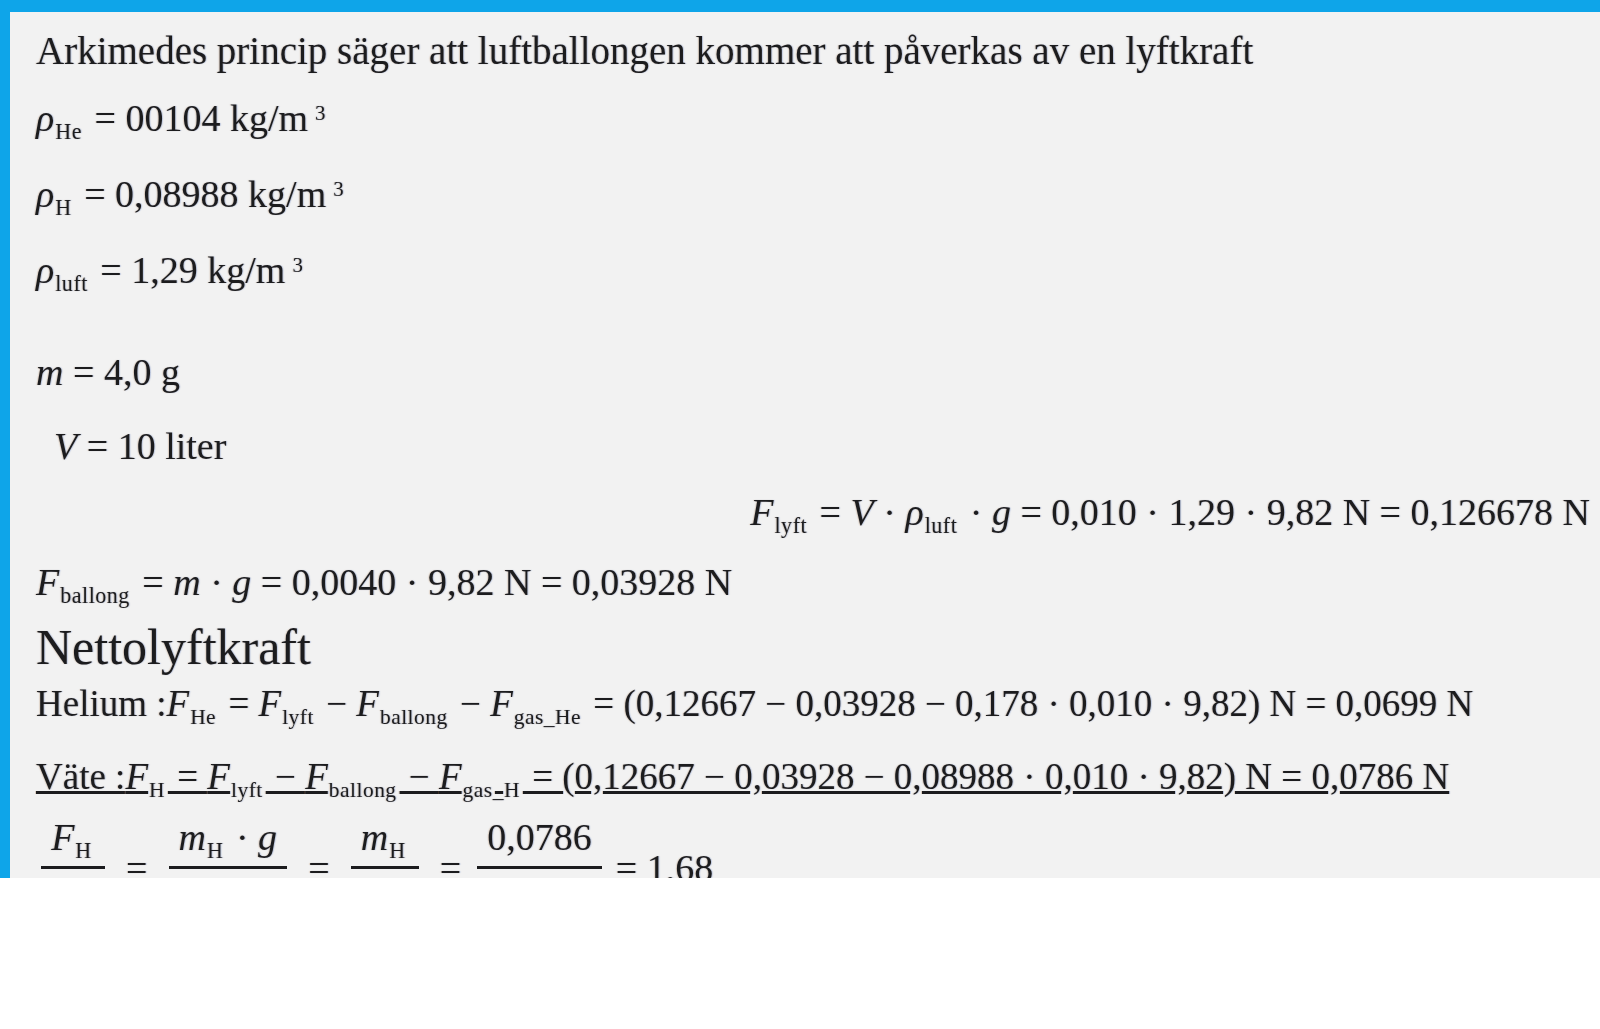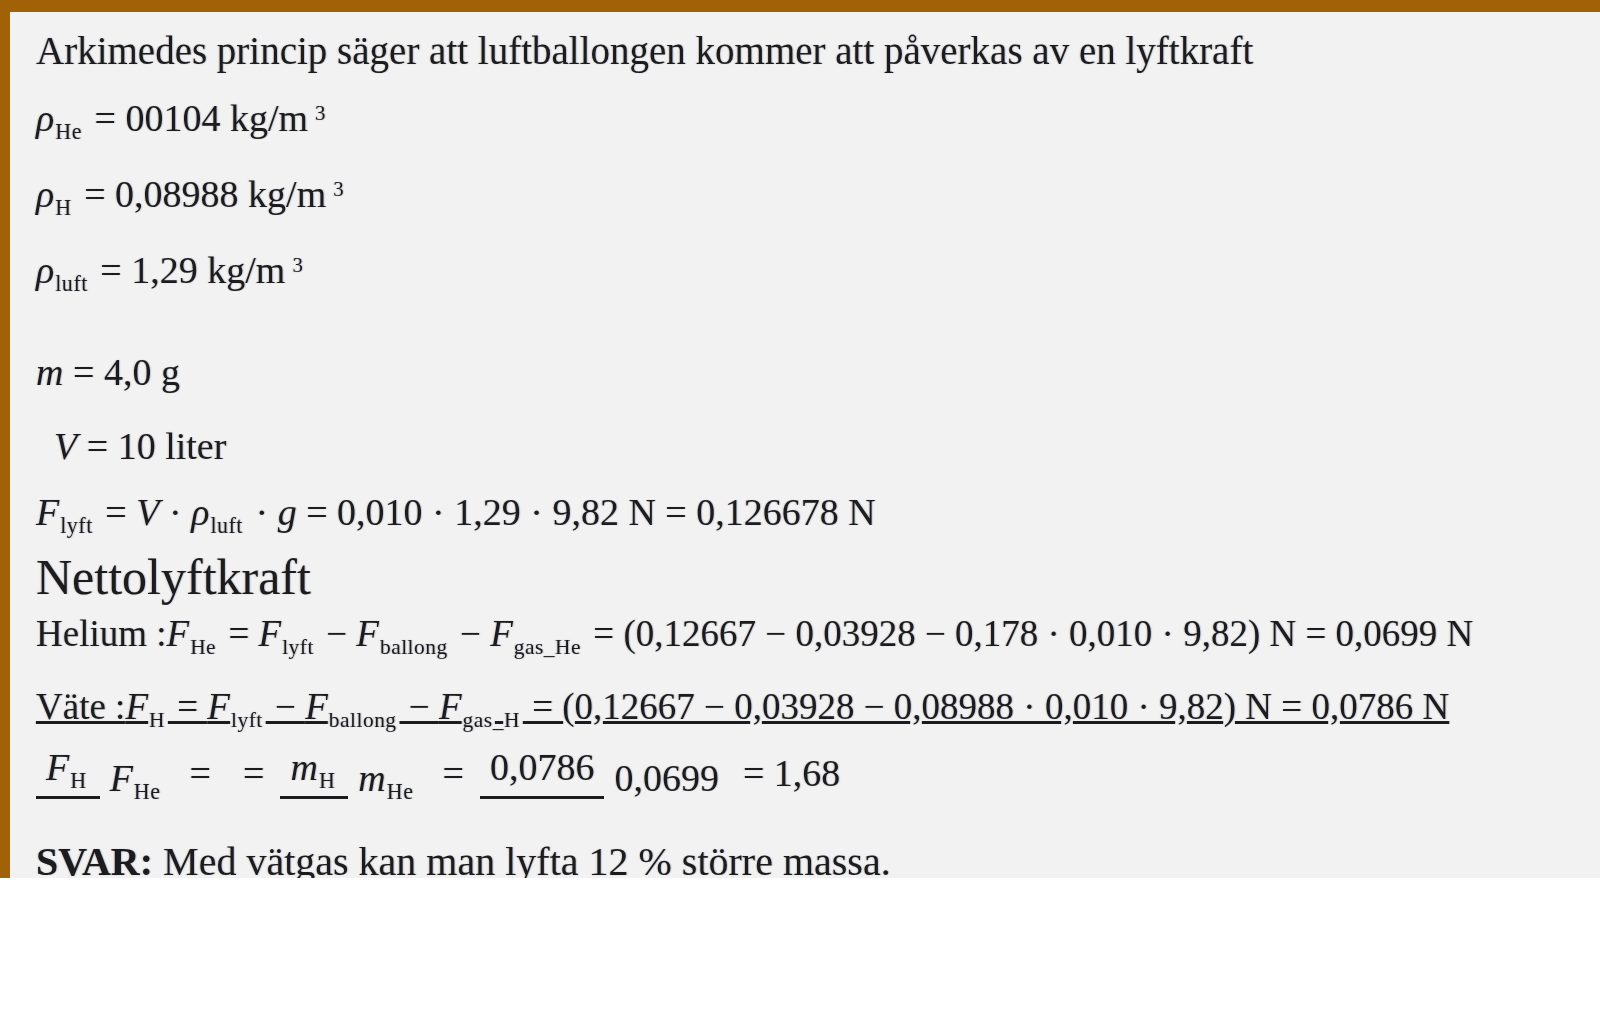--- a/index.html
+++ b/index.html
@@ -2,21 +2,21 @@
 <html><head>
 <meta charset="utf-8">
 <style>
   * { margin: 0; padding: 0; box-sizing: border-box; }
   html, body { width: 1600px; height: 1029px; }
   body { font-family: "Liberation Serif", "DejaVu Serif", serif; background: #ffffff; }
 
   .page {
     position: relative;
     width: 1600px; height: 878px;
-    background: #a16207;
+    background: #0ea5e9;
     overflow: hidden;
   }
   
   .paper {
     position: absolute;
     left: 10px; top: 12px; right: 0; bottom: 0;
     background: #f2f2f2;
     color: #1c1c1e;
     padding: 14px 10px 0 26px;
     text-shadow: 1px 0 1px rgba(55, 90, 170, 0.28), -1px 0 1px rgba(150, 100, 50, 0.25);
@@ -45,35 +45,35 @@
     font-size: 0.55em;
     position: relative;
     top: -0.55em;
     vertical-align: baseline;
     margin-left: 7px;
   }
 
   .row-rho   { margin-top: 14px; }
   .row-m     { margin-top: 40px; }
   .row-v     { margin-top: 18px; margin-left: 18px; }
-  .row-flyft { margin-top: 10px; }
+  .row-flyft { margin-top: 10px; text-align: right; }
   .row-fball { margin-top: 8px; }
   .row-netto { margin-top: 6px; font-size: 50px; line-height: 50px; }
   .row-he    { margin-top: 4px; }
   .row-h2    { margin-top: 12px; text-decoration: underline; }
 
   .ratio {
     margin-top: 8px;
     display: flex;
     align-items: center;
     font-size: 38px;
   }
   .frac {
     display: inline-flex;
-    flex-direction: row;
+    flex-direction: column;
     align-items: center;
     text-align: center;
   }
   .frac .num {
     border-bottom: 3px solid #1c1c1e;
     padding: 0 10px 8px 10px;
     line-height: 1.05;
   }
   .frac .den {
     padding: 10px 10px 0 10px;
@@ -112,37 +112,44 @@
     </div>
 
     <div class="math row-v">
       <span class="v">V</span><span> = 10 liter</span>
     </div>
 
     <div class="math row-flyft">
       <span class="v">F</span><sub>lyft</sub><span> = </span><span class="v">V</span><span> · </span><span class="v">ρ</span><sub>luft</sub><span> · </span><span class="v">g</span><span> = 0,010 · 1,29 · 9,82 N = 0,126678  N</span>
     </div>
 
+    <div class="math row-fball">
+      <span class="v">F</span><sub>ballong</sub><span> = </span><span class="v">m</span><span> · </span><span class="v">g</span><span> = 0,0040 · 9,82 N = 0,03928  N</span>
+    </div>
 
     <div class="math row-netto">Nettolyftkraft</div>
 
     <div class="math tight row-he">
       <span>Helium :</span><span class="v">F</span><sub>He</sub><span> = </span><span class="v">F</span><sub>lyft</sub><span> − </span><span class="v">F</span><sub>ballong</sub><span> − </span><span class="v">F</span><sub>gas_He</sub><span> = (0,12667 − 0,03928 − 0,178 · 0,010 · 9,82) N = 0,0699 N</span>
     </div>
 
     <div class="math tight row-h2">
       <span>Väte :</span><span class="v">F</span><sub>H</sub><span> = </span><span class="v">F</span><sub>lyft</sub><span> − </span><span class="v">F</span><sub>ballong</sub><span> − </span><span class="v">F</span><sub>gas_H</sub><span> = (0,12667 − 0,03928 − 0,08988 · 0,010 · 9,82) N = 0,0786 N</span>
     </div>
 
     <div class="ratio">
       <span class="frac">
         <span class="num"><span class="v">F</span><sub>H</sub></span>
         <span class="den"><span class="v">F</span><sub>He</sub></span>
       </span>
       <span class="eq">=</span>
+      <span class="frac">
+        <span class="num"><span class="v">m</span><sub>H</sub><span> · </span><span class="v">g</span></span>
+        <span class="den"><span class="v">m</span><sub>He</sub><span> · </span><span class="v">g</span></span>
+      </span>
       <span class="eq">=</span>
       <span class="frac">
         <span class="num"><span class="v">m</span><sub>H</sub></span>
         <span class="den"><span class="v">m</span><sub>He</sub></span>
       </span>
       <span class="eq">=</span>
       <span class="frac">
         <span class="num">0,0786</span>
         <span class="den">0,0699</span>
       </span>

